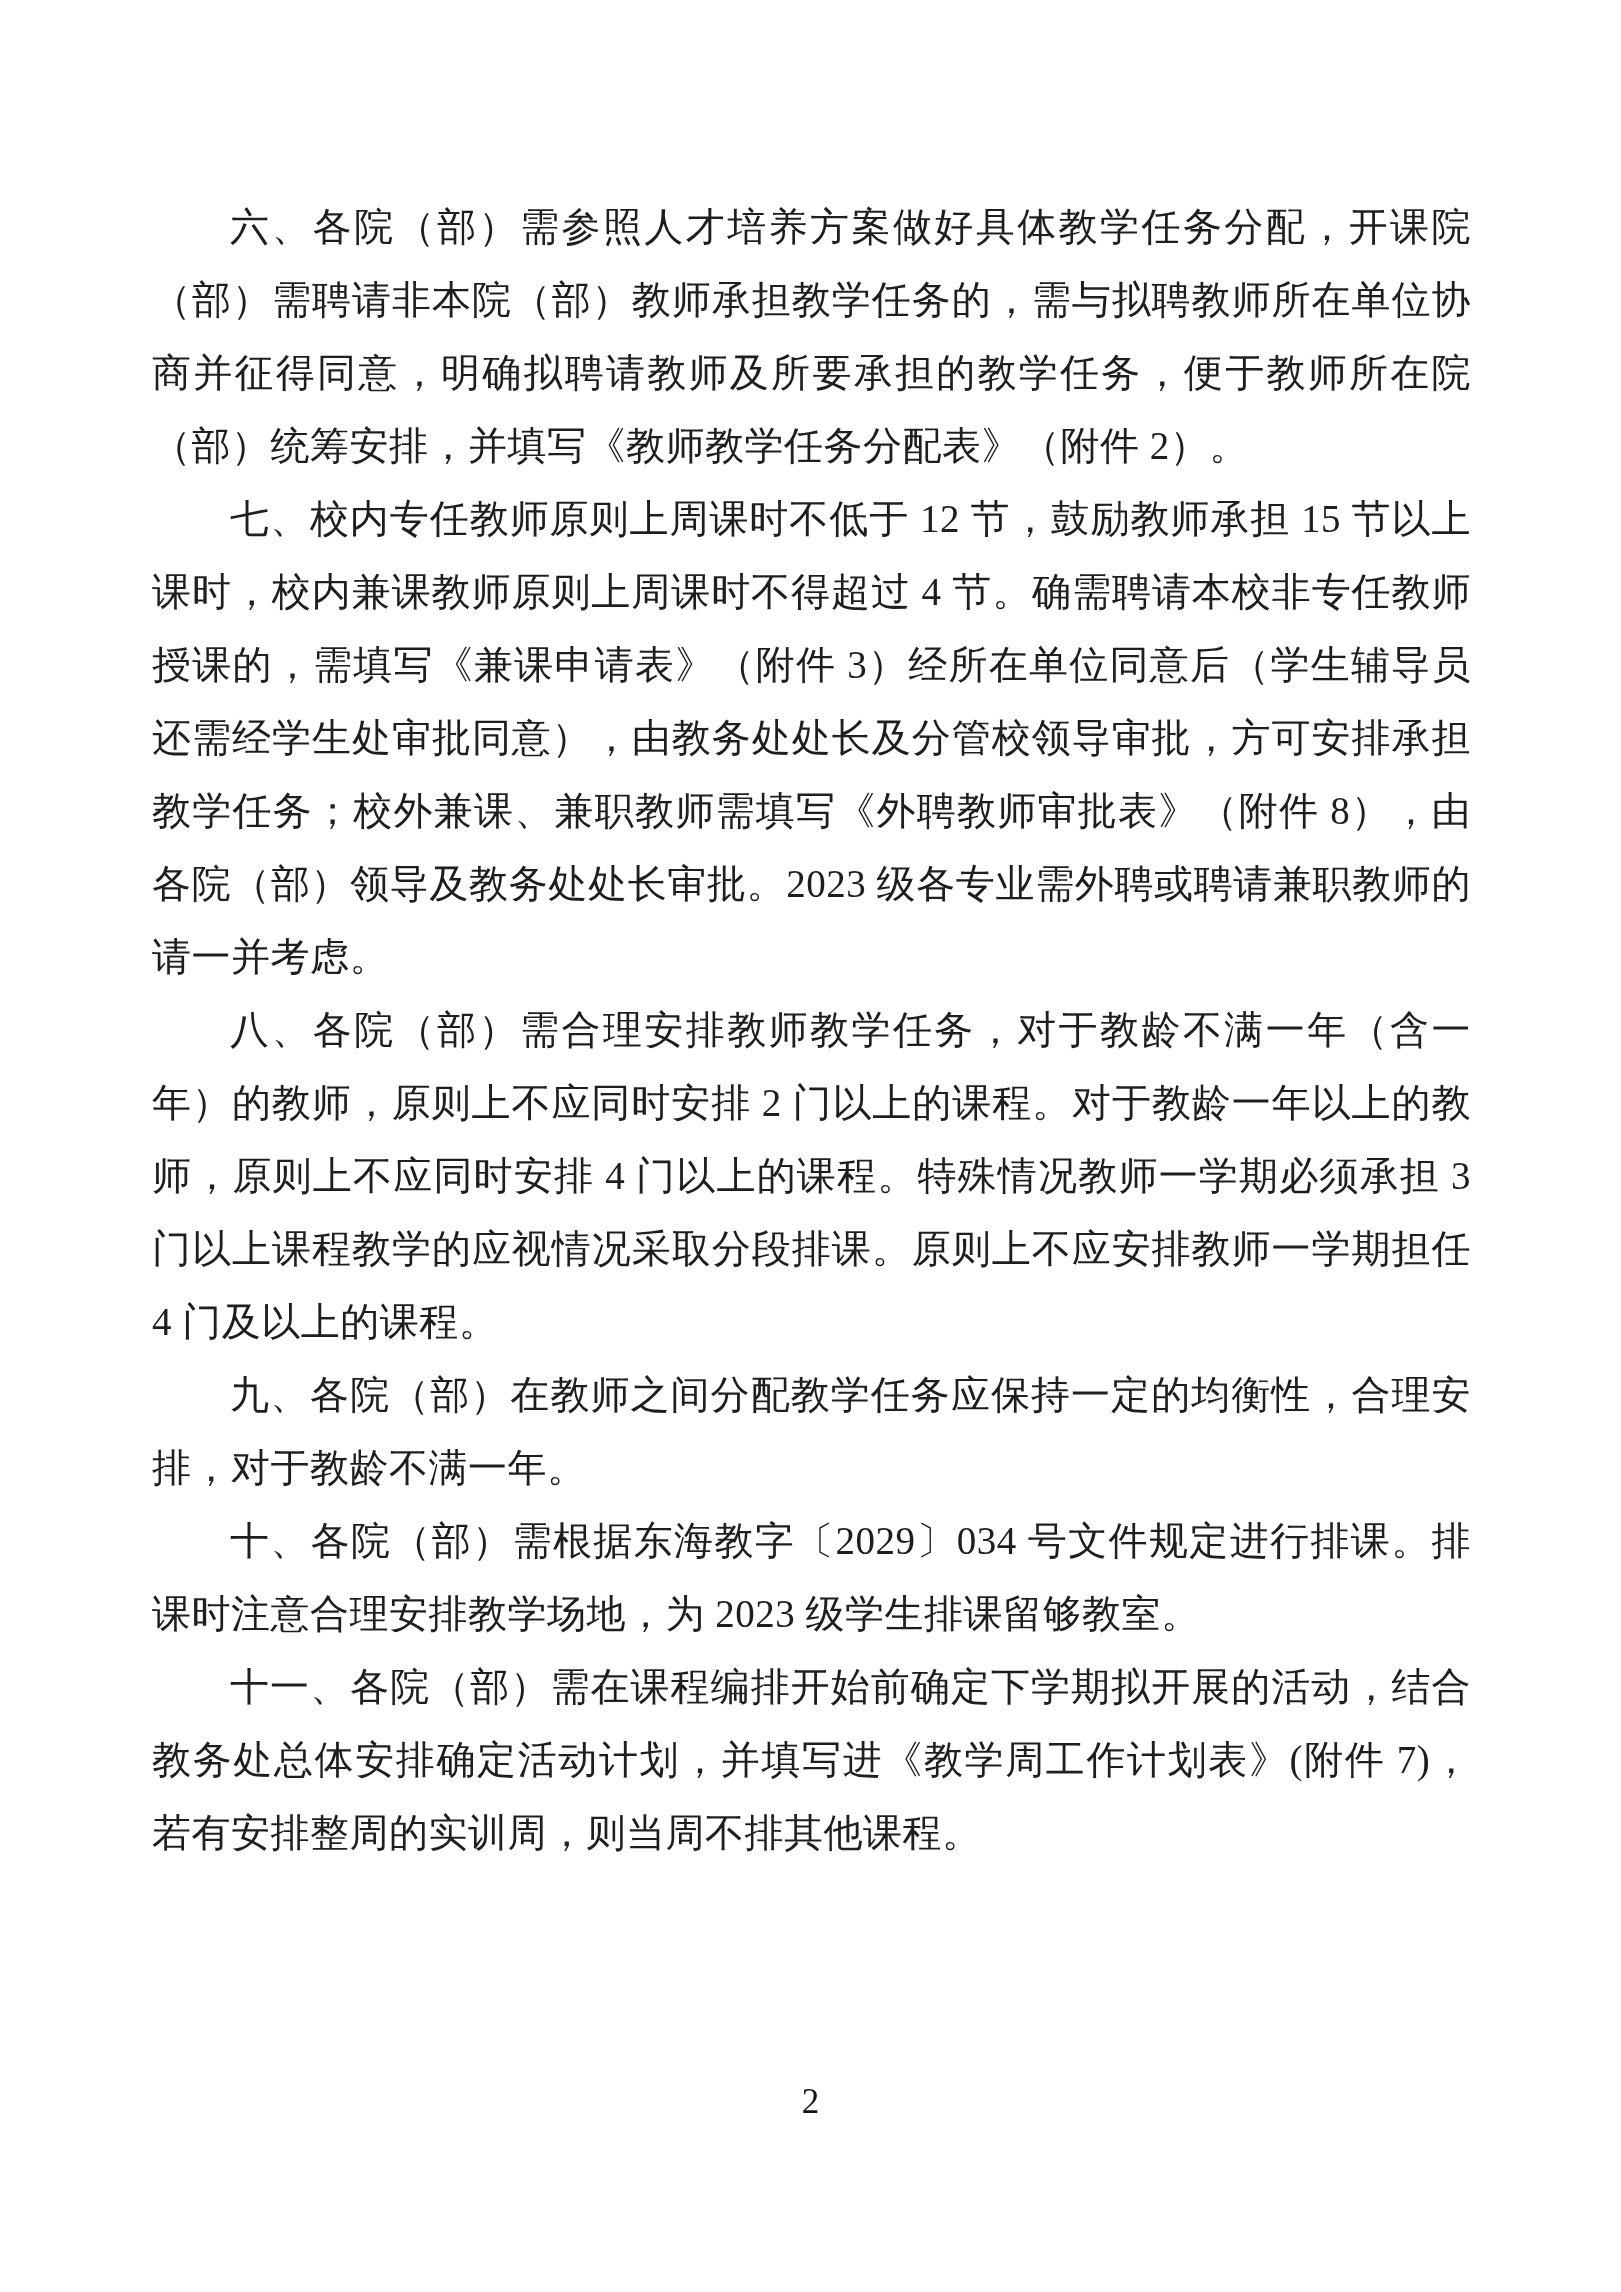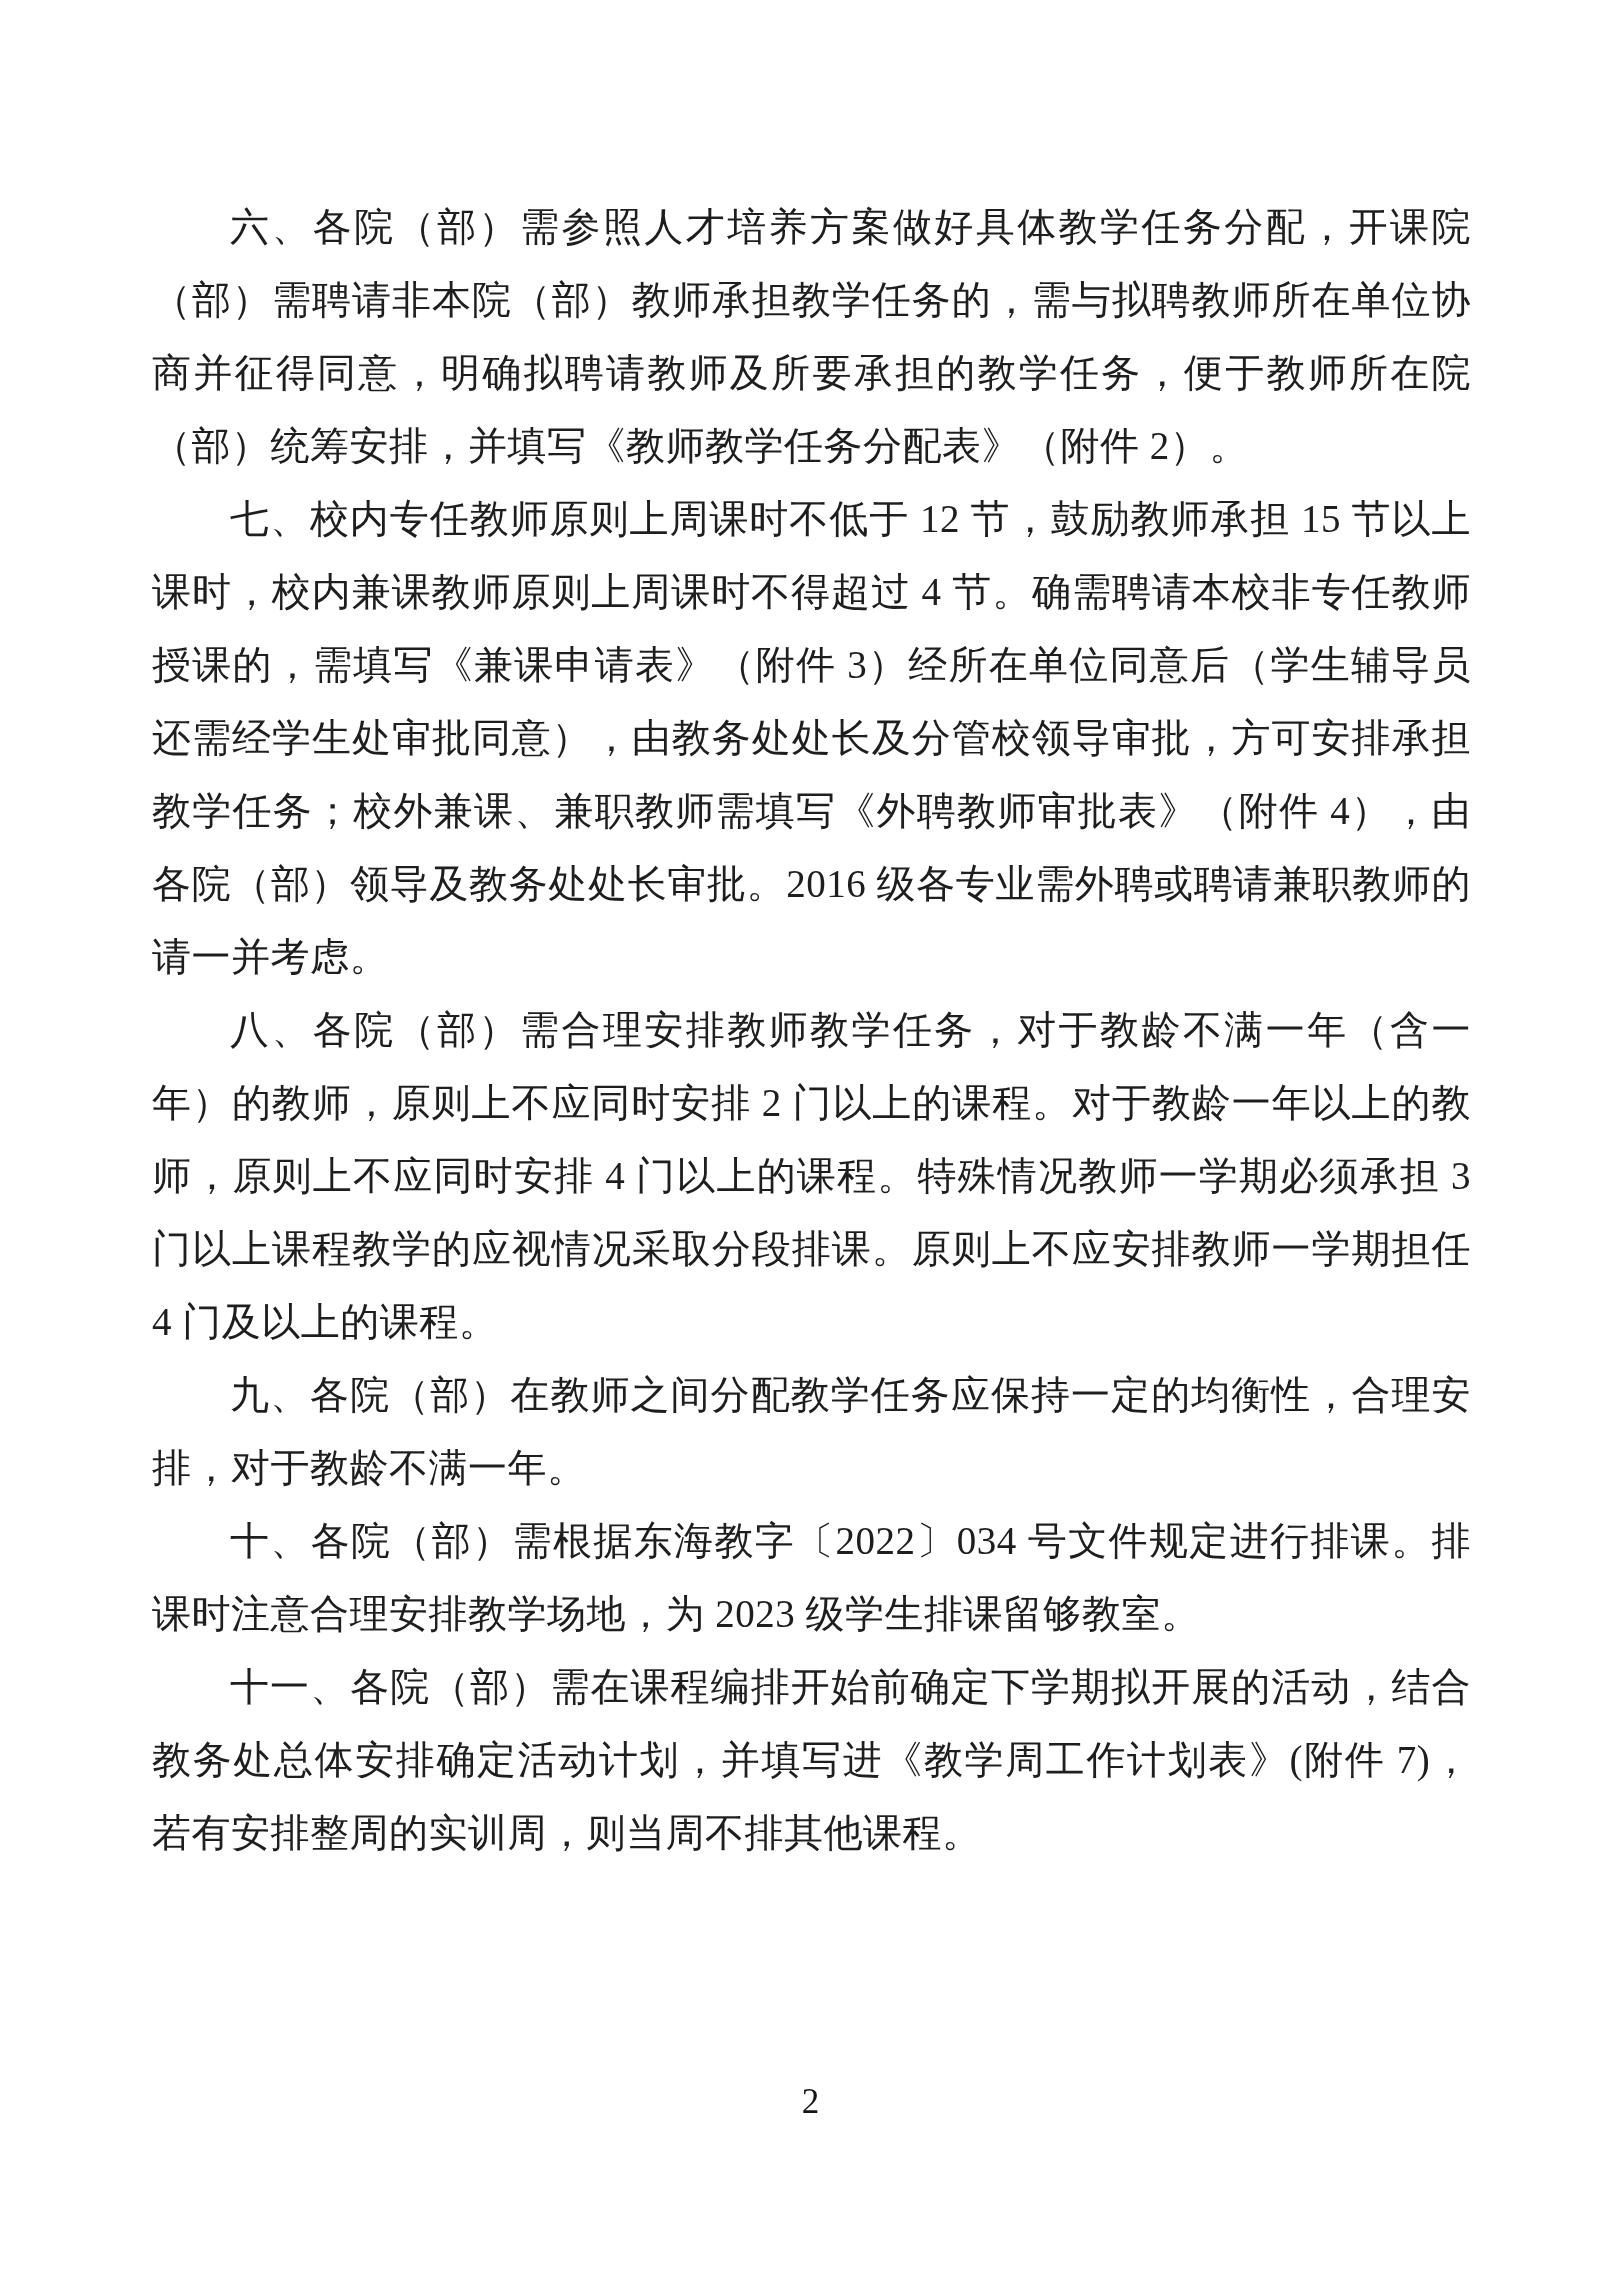--- a/index.html
+++ b/index.html
@@ -45,21 +45,21 @@
     color: #141414;
     font-family: "Liberation Serif", "DejaVu Serif", serif;
   }
 </style>
 </head>
 <body>
 
 <div class="page">
   <div class="text-block">
     <p>六、各院（部）需参照人才培养方案做好具体教学任务分配，开课院（部）需聘请非本院（部）教师承担教学任务的，需与拟聘教师所在单位协商并征得同意，明确拟聘请教师及所要承担的教学任务，便于教师所在院（部）统筹安排，并填写《教师教学任务分配表》（附件 2）。</p>
-    <p>七、校内专任教师原则上周课时不低于 12 节，鼓励教师承担 15 节以上课时，校内兼课教师原则上周课时不得超过 4 节。确需聘请本校非专任教师授课的，需填写《兼课申请表》（附件 3）经所在单位同意后（学生辅导员还需经学生处审批同意），由教务处处长及分管校领导审批，方可安排承担教学任务；校外兼课、兼职教师需填写《外聘教师审批表》（附件 4），由各院（部）领导及教务处处长审批。2016 级各专业需外聘或聘请兼职教师的请一并考虑。</p>
+    <p>七、校内专任教师原则上周课时不低于 12 节，鼓励教师承担 15 节以上课时，校内兼课教师原则上周课时不得超过 4 节。确需聘请本校非专任教师授课的，需填写《兼课申请表》（附件 3）经所在单位同意后（学生辅导员还需经学生处审批同意），由教务处处长及分管校领导审批，方可安排承担教学任务；校外兼课、兼职教师需填写《外聘教师审批表》（附件 8），由各院（部）领导及教务处处长审批。2023 级各专业需外聘或聘请兼职教师的请一并考虑。</p>
     <p>八、各院（部）需合理安排教师教学任务，对于教龄不满一年（含一年）的教师，原则上不应同时安排 2 门以上的课程。对于教龄一年以上的教师，原则上不应同时安排 4 门以上的课程。特殊情况教师一学期必须承担 3 门以上课程教学的应视情况采取分段排课。原则上不应安排教师一学期担任 4 门及以上的课程。</p>
     <p>九、各院（部）在教师之间分配教学任务应保持一定的均衡性，合理安排，对于教龄不满一年。</p>
-    <p>十、各院（部）需根据东海教字〔2022〕034 号文件规定进行排课。排课时注意合理安排教学场地，为 2023 级学生排课留够教室。</p>
+    <p>十、各院（部）需根据东海教字〔2029〕034 号文件规定进行排课。排课时注意合理安排教学场地，为 2023 级学生排课留够教室。</p>
     <p>十一、各院（部）需在课程编排开始前确定下学期拟开展的活动，结合教务处总体安排确定活动计划，并填写进《教学周工作计划表》(附件 7)，若有安排整周的实训周，则当周不排其他课程。</p>
   </div>
   <div class="page-number">2</div>
 </div>
 
 
 </body></html>

